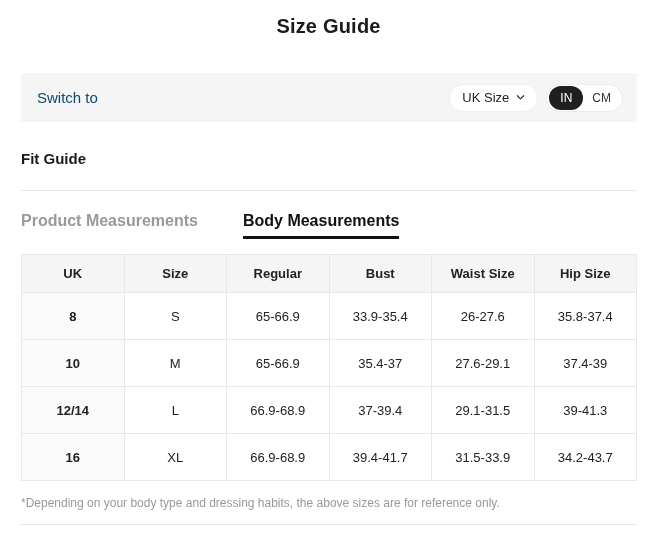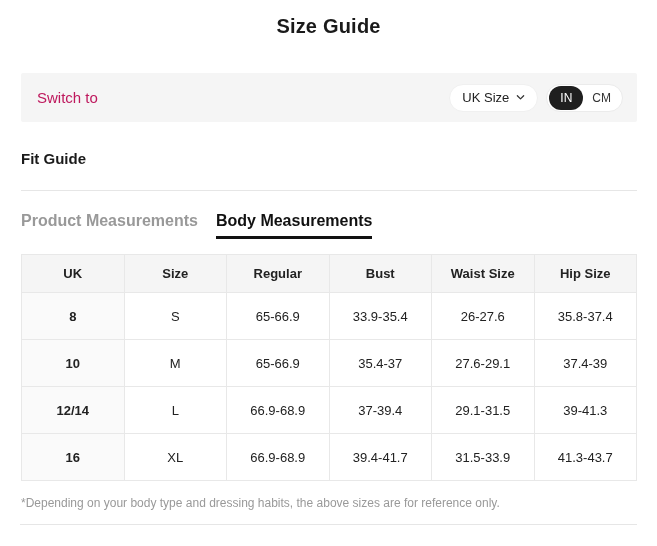--- a/index.html
+++ b/index.html
@@ -7,21 +7,21 @@
               font-family:"Liberation Sans", sans-serif; color:#1a1a1a; }
 
   .page { position:relative; width:657px; height:546px; }
 
   
   .title { padding-top:15px; text-align:center; font-size:20px; font-weight:bold; letter-spacing:.2px; }
 
   
   .switch-bar { margin:35px 20px 0 21px; height:49px; background:#f5f5f5; border-radius:2px;
                 display:flex; align-items:center; justify-content:space-between; padding:0 14px 0 16px; }
-  .switch-label { font-size:15px; color:#be185d; }
+  .switch-label { font-size:15px; color:#0c4a6e; }
   .bar-right { display:flex; align-items:center; gap:8px; }
 
   .pill-select { height:28px; background:#ffffff; border:1px solid #f0f0f0; border-radius:15px;
                  display:flex; align-items:center; gap:7px; padding:0 12px; font-size:13px; color:#222;
                  cursor:pointer; }
   .chev { width:9px; height:9px; display:inline-block; }
 
   .unit-toggle { height:28px; background:#ffffff; border:1px solid #ebebeb; border-radius:15px;
                  display:flex; align-items:center; padding:2px; cursor:pointer; }
   .unit-opt { font-size:12px; display:flex; align-items:center; justify-content:center; }
@@ -40,21 +40,21 @@
   .track { position:relative; display:flex; gap:3px; height:5px; }
   .seg { background:#ededed; border-radius:1px; }
   .seg-outer { width:25%; }
   .seg-mid { flex:1; }
   .thumb { position:absolute; left:50%; top:-1px; transform:translateX(-50%);
            width:18px; height:7px; background:#111111; border-radius:1px; }
 
   .divider { border:none; border-top:1px solid #e6e6e6; margin:22px 20px 0 21px; }
 
   
-  .tabs { display:flex; gap:18px; padding-left:21px; margin-top:21px;text-align:right; }
+  .tabs { display:flex; gap:45px; padding-left:21px; margin-top:21px;text-align:right; }
   .tab { font-size:16px; font-weight:bold; padding-bottom:6px; cursor:pointer; border-bottom:3px solid transparent; }
   .tab-inactive { color:#999999; }
   .tab-active { color:#111111; border-bottom-color:#111111; }
 
   
   table.size-table { width:616px; margin:15px 20px 0 21px; border-collapse:collapse; table-layout:fixed; }
   .size-table th, .size-table td { border:1px solid #e8e8e8; text-align:center; font-size:13px; }
   .size-table th { height:38px; background:#f5f5f5; font-weight:bold; color:#222; }
   .size-table td { height:47px; color:#222; background:#ffffff; }
   .size-table td.first { background:#fafafa; font-weight:bold; }
@@ -131,21 +131,21 @@
         <td>37-39.4</td>
         <td>29.1-31.5</td>
         <td>39-41.3</td>
       </tr>
       <tr>
         <td class="first">16</td>
         <td>XL</td>
         <td>66.9-68.9</td>
         <td>39.4-41.7</td>
         <td>31.5-33.9</td>
-        <td>41.3-43.7</td>
+        <td>34.2-43.7</td>
       </tr>
     </tbody>
   </table>
 
   <div class="footnote">*Depending on your body type and dressing habits, the above sizes are for reference only.</div>
 
   <hr class="bottom-line">
 
 </div>
 

